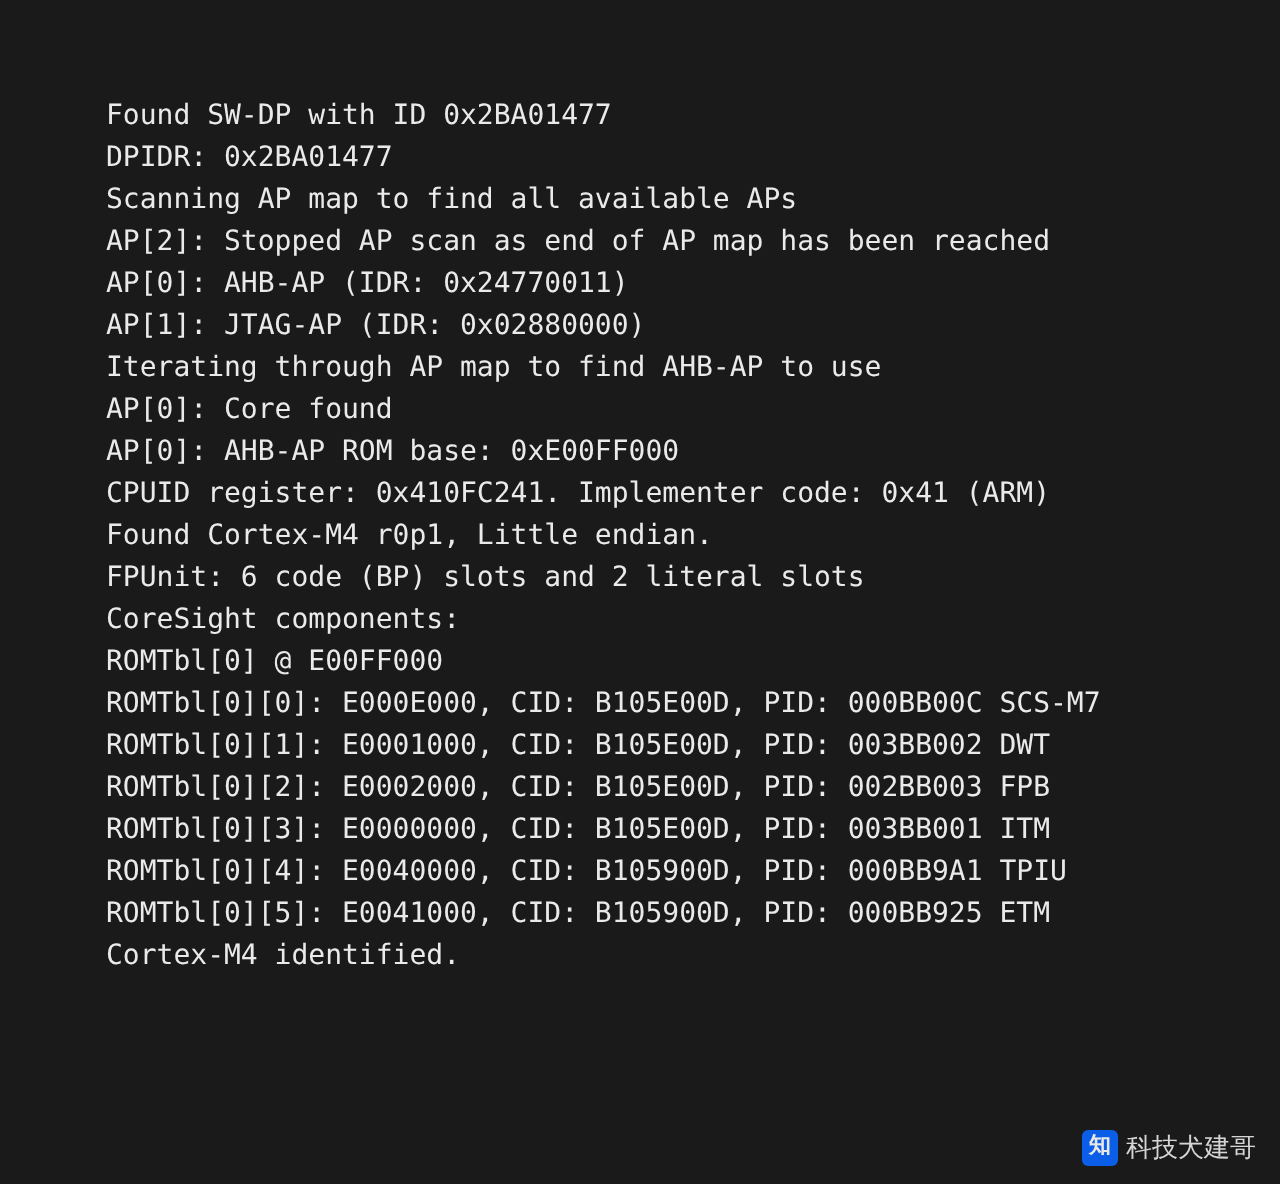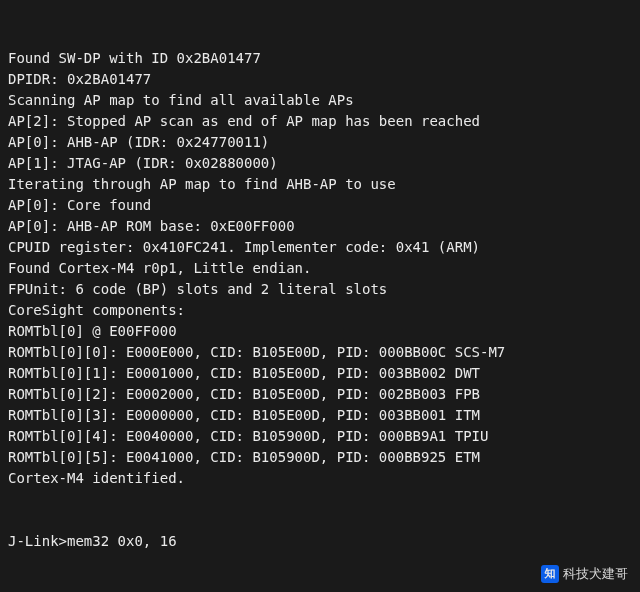--- a/index.html
+++ b/index.html
@@ -16,21 +16,21 @@
     height: 592px;
     padding: 6px 8px 6px 8px;
     background: #1a1a1a;
     color: #eaeaea;
     font-family: "Menlo", "Consolas", "DejaVu Sans Mono", monospace;
     font-size: 14px;
     line-height: 21px;
     white-space: pre;
     position: relative;
   }
-  .line { white-space: pre; }
+  .line { white-space: pre; margin-left: 45px; }
   .watermark {
     position: absolute;
     right: 12px;
     bottom: 8px;
     display: flex;
     align-items: center;
     gap: 4px;
     font-family: -apple-system, "Helvetica Neue", Arial, sans-serif;
     font-size: 13px;
     color: #eaeaea;
@@ -49,21 +49,20 @@
     font-size: 11px;
     font-weight: 700;
     font-family: "PingFang SC", Arial, sans-serif;
   }
 </style>
 </head>
 <body>
 
 <div class="terminal">
   <div id="output"><div class="line">Found SW-DP with ID 0x2BA01477</div><div class="line">DPIDR: 0x2BA01477</div><div class="line">Scanning AP map to find all available APs</div><div class="line">AP[2]: Stopped AP scan as end of AP map has been reached</div><div class="line">AP[0]: AHB-AP (IDR: 0x24770011)</div><div class="line">AP[1]: JTAG-AP (IDR: 0x02880000)</div><div class="line">Iterating through AP map to find AHB-AP to use</div><div class="line">AP[0]: Core found</div><div class="line">AP[0]: AHB-AP ROM base: 0xE00FF000</div><div class="line">CPUID register: 0x410FC241. Implementer code: 0x41 (ARM)</div><div class="line">Found Cortex-M4 r0p1, Little endian.</div><div class="line">FPUnit: 6 code (BP) slots and 2 literal slots</div><div class="line">CoreSight components:</div><div class="line">ROMTbl[0] @ E00FF000</div><div class="line">ROMTbl[0][0]: E000E000, CID: B105E00D, PID: 000BB00C SCS-M7</div><div class="line">ROMTbl[0][1]: E0001000, CID: B105E00D, PID: 003BB002 DWT</div><div class="line">ROMTbl[0][2]: E0002000, CID: B105E00D, PID: 002BB003 FPB</div><div class="line">ROMTbl[0][3]: E0000000, CID: B105E00D, PID: 003BB001 ITM</div><div class="line">ROMTbl[0][4]: E0040000, CID: B105900D, PID: 000BB9A1 TPIU</div><div class="line">ROMTbl[0][5]: E0041000, CID: B105900D, PID: 000BB925 ETM</div><div class="line">Cortex-M4 identified.</div></div>
-  <div class="line"><span>J-Link&gt;</span><span>mem32 0x0, 16</span></div>
   
   
 
   <div class="watermark">
     <span class="zhihu-logo">知</span>
     <span>科技犬建哥</span>
   </div>
 </div>
 
 </body></html>

